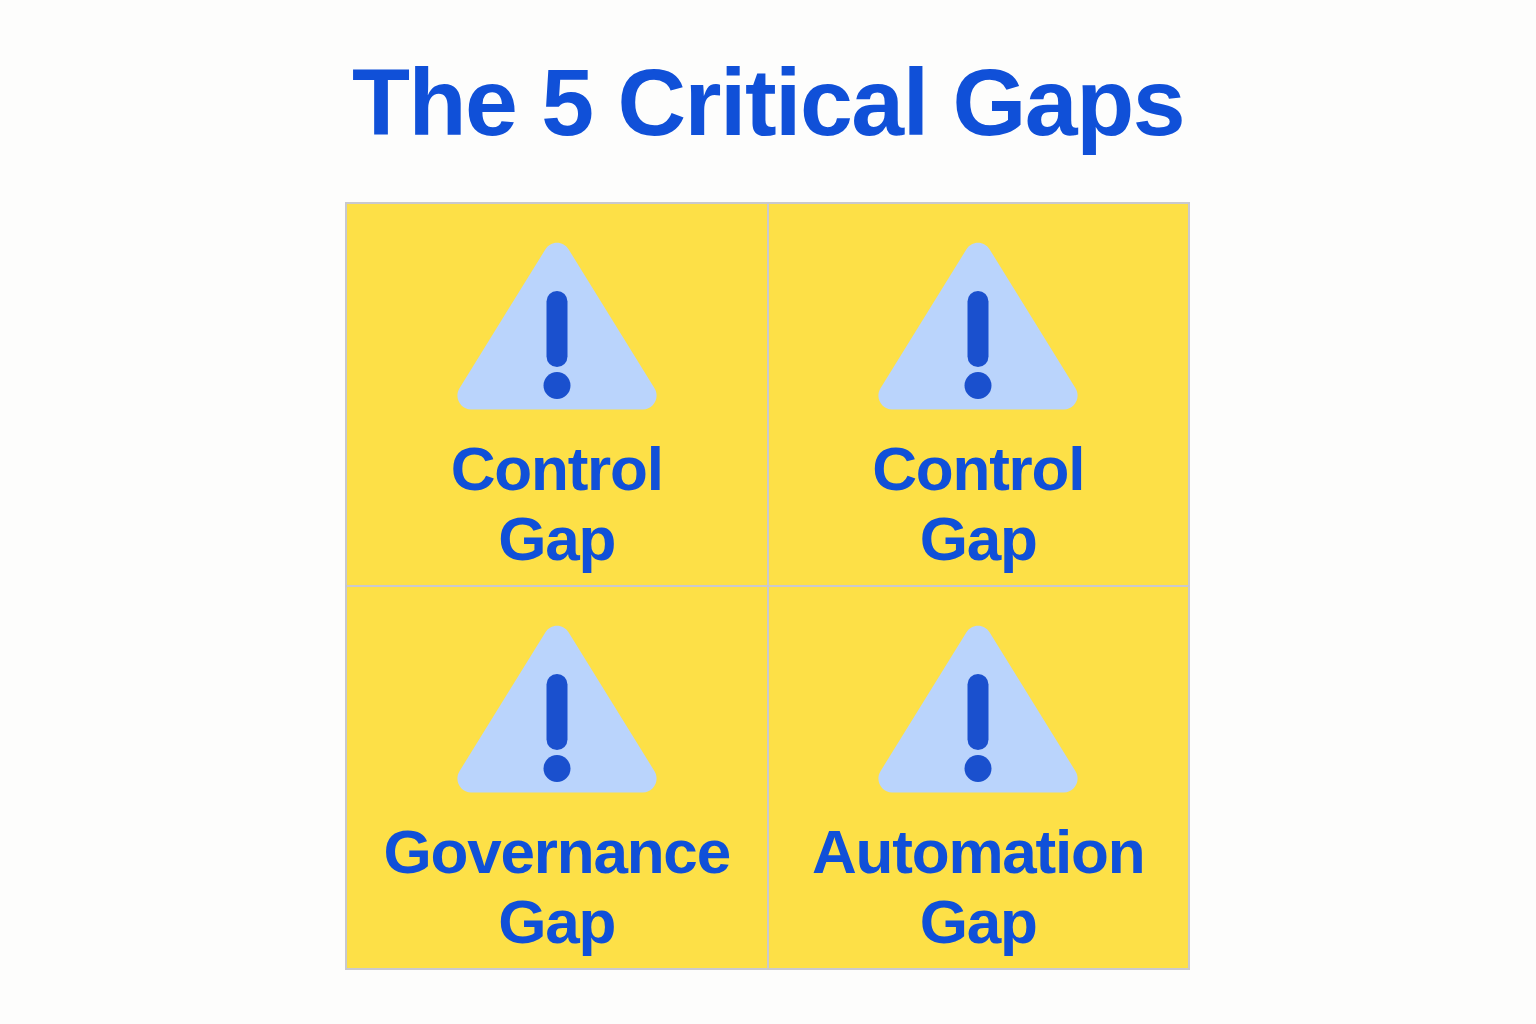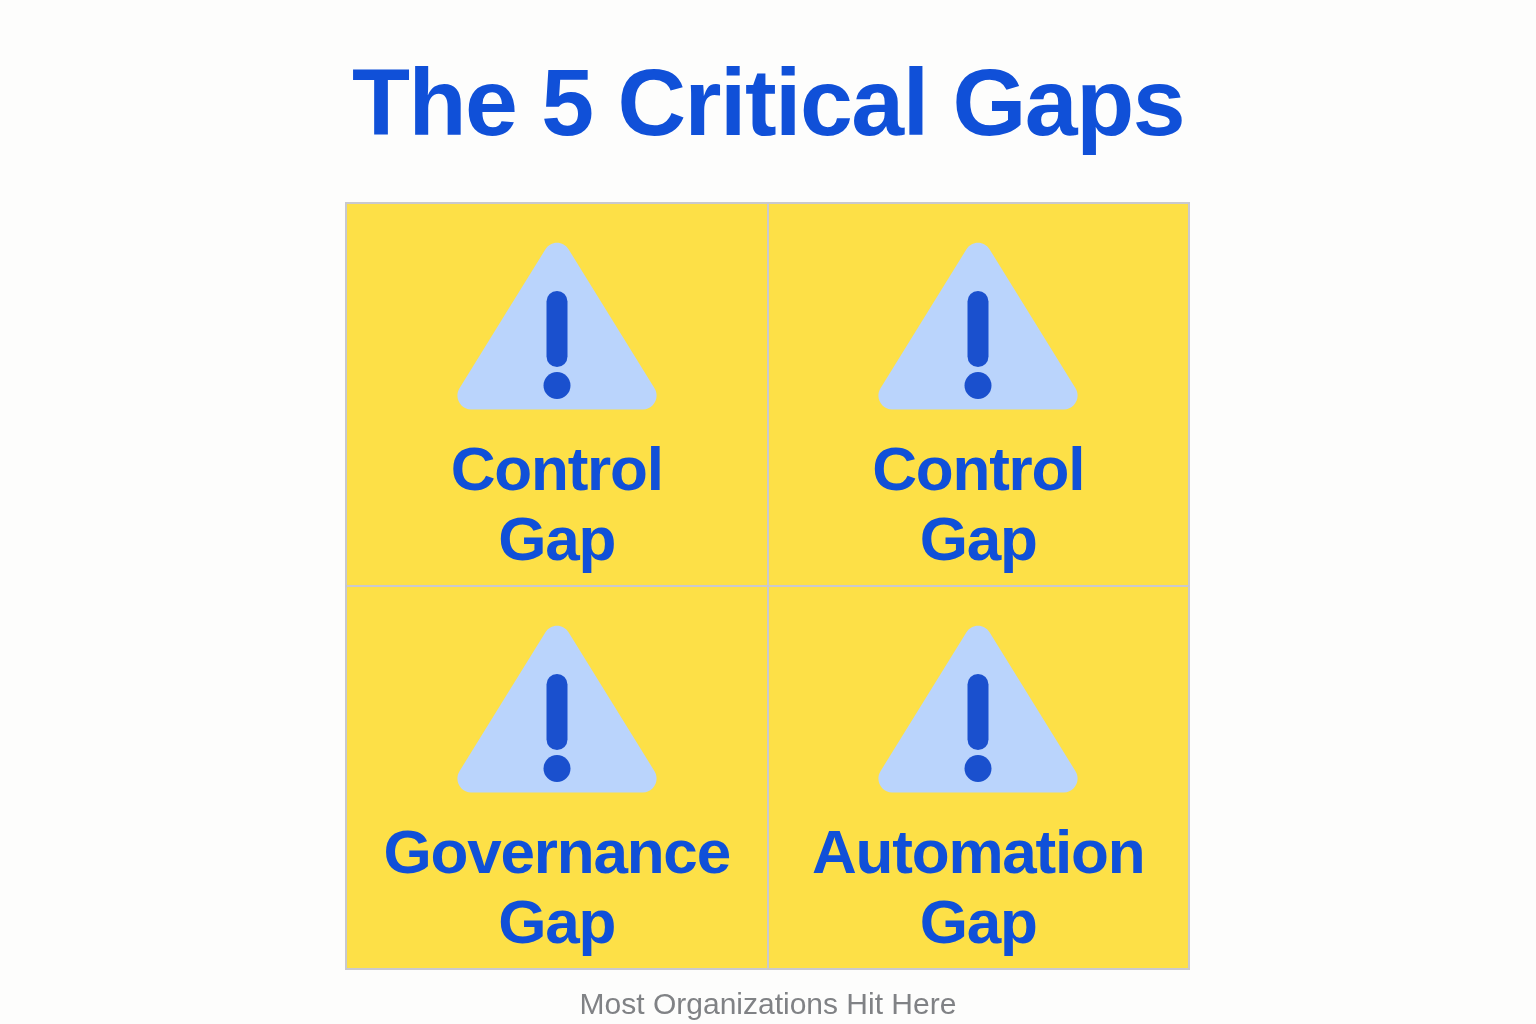--- a/index.html
+++ b/index.html
@@ -148,15 +148,14 @@
                  L18.2 169.5 C7.4 169.5 0.8 157.5 6.5 148.2 Z" fill="#bad4fc"></path>
         <rect x="93.5" y="51" width="21" height="76" rx="10.5" fill="#1a50ce"></rect>
         <circle cx="104" cy="145.5" r="13.5" fill="#1a50ce"></circle>
       </svg>
       <div class="gap-label">Automation
 Gap</div>
     </div>
 
   </div>
 
-  <div class="footer-note">Most Organizations Hit Here</div>
 
 </div>
 
 </body></html>

